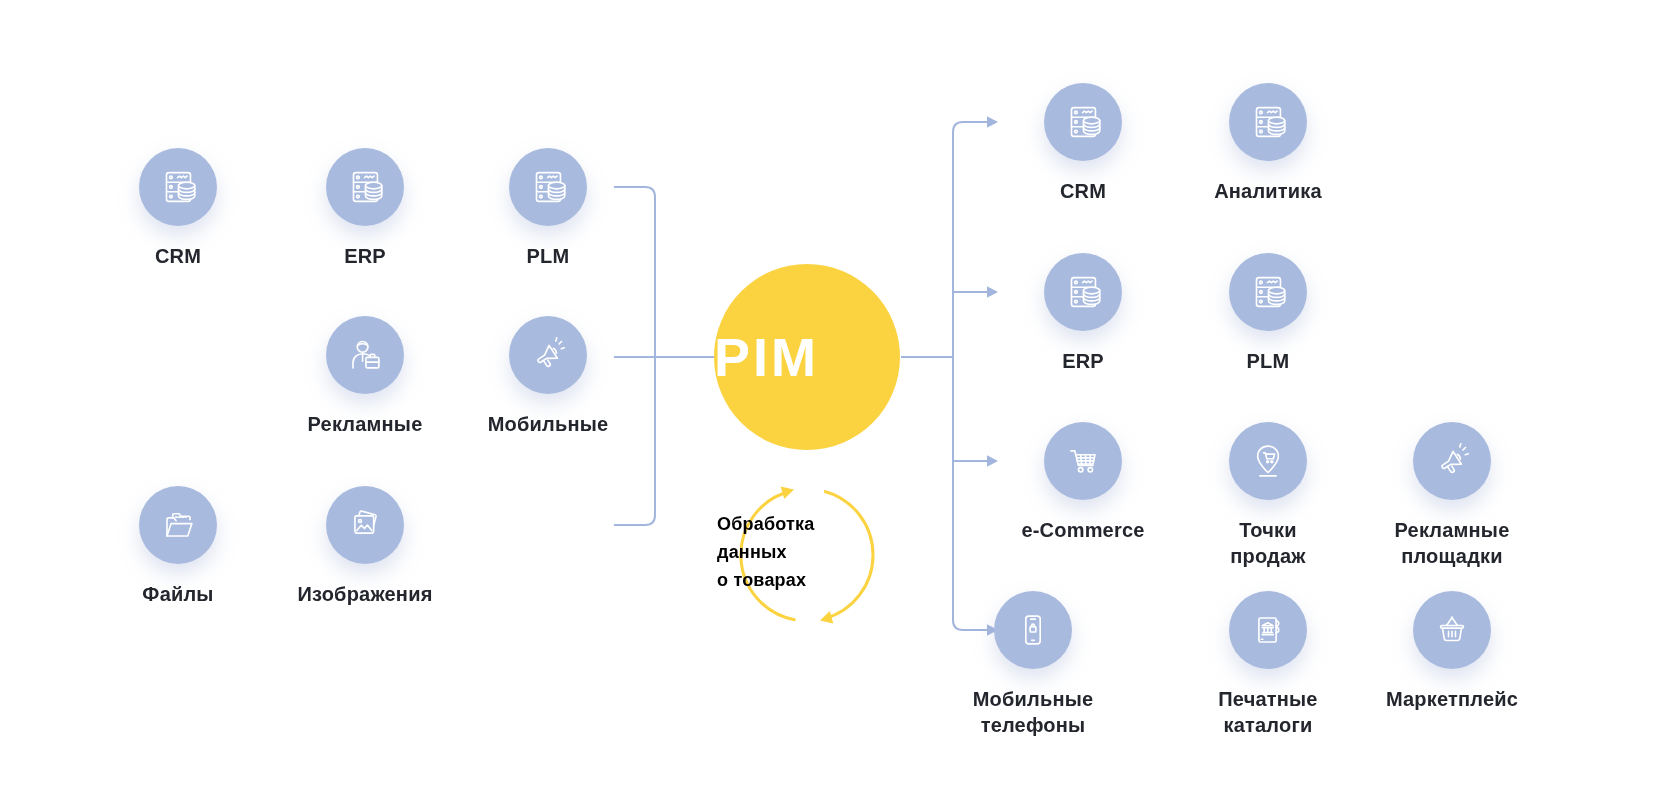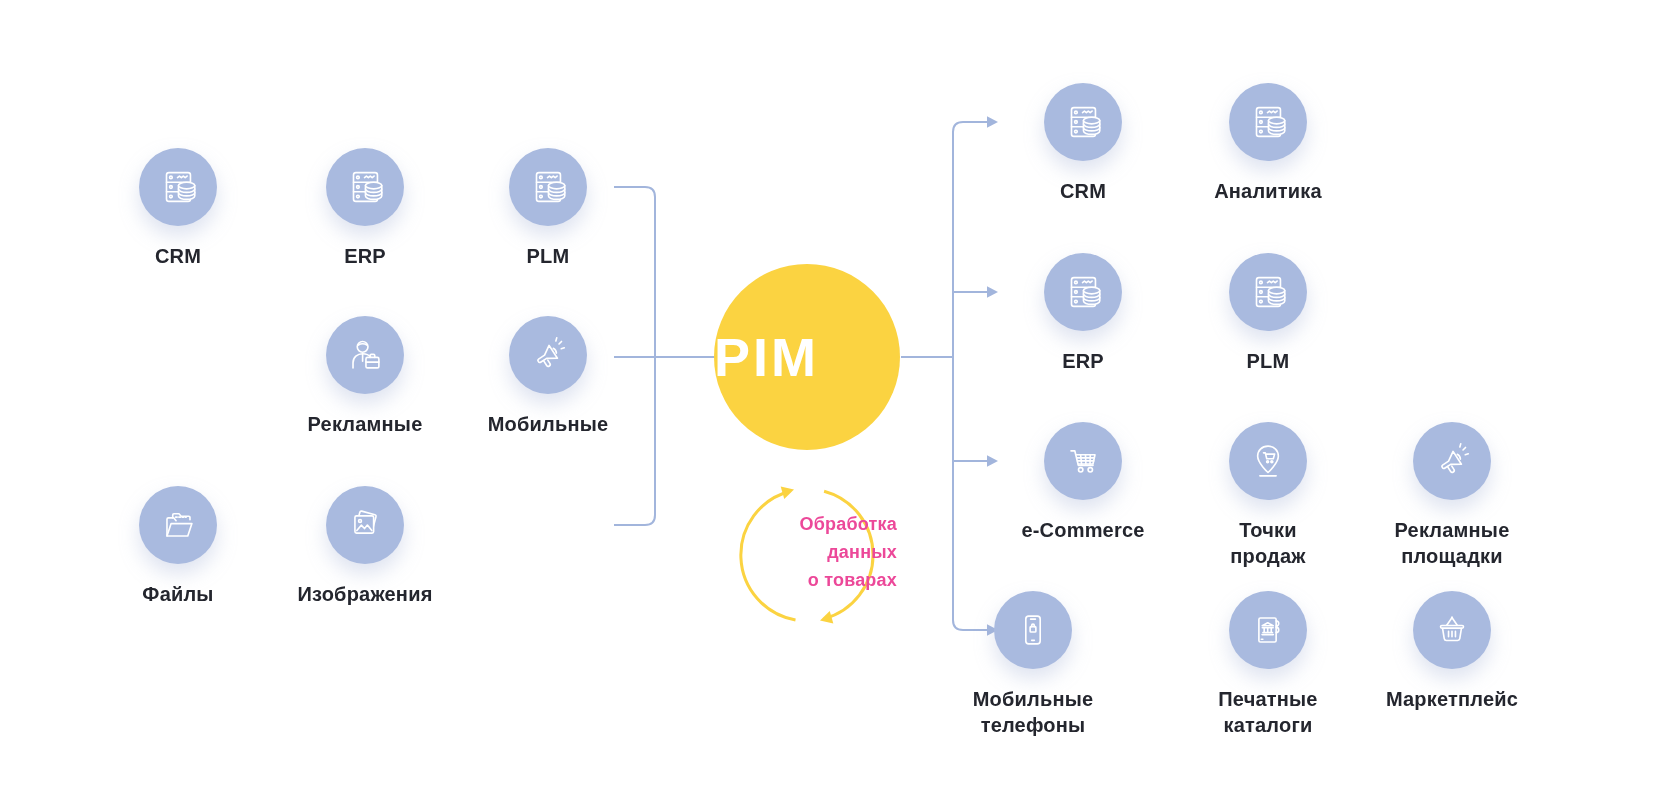--- a/index.html
+++ b/index.html
@@ -19,21 +19,21 @@
     margin-top:17px;font-size:20px;font-weight:700;color:#24262e;
     text-align:center;line-height:1.3;letter-spacing:.2px;white-space:pre-line;
   }
   .pim{
     position:absolute;left:714px;top:264px;width:186px;height:186px;border-radius:50%;
     background:#fbd341;display:flex;align-items:center;justify-content:flex-start;z-index:2;
   }
   .pim-text{font-size:54px;font-weight:800;color:#ffffff;letter-spacing:3px;}
   .cycle-caption{
     position:absolute;left:717px;top:511px;width:180px;z-index:2;
-    text-align:right;font-size:18px;font-weight:700;color:#ec4899;
+    text-align:left;font-size:18px;font-weight:700;color:#000000;
     line-height:1.55;white-space:pre-line;letter-spacing:.2px;
   }
 </style>
 </head>
 <body>
 
 <div class="canvas">
 
   <svg width="0" height="0" style="position:absolute">
     <defs>

